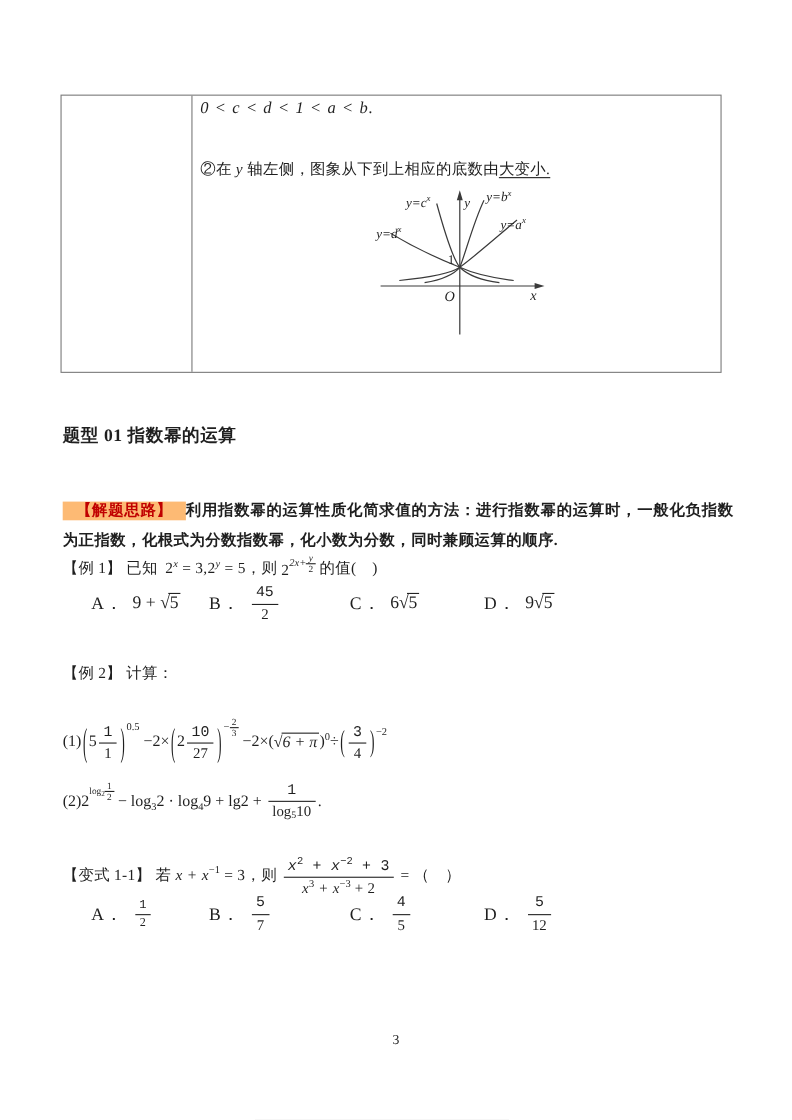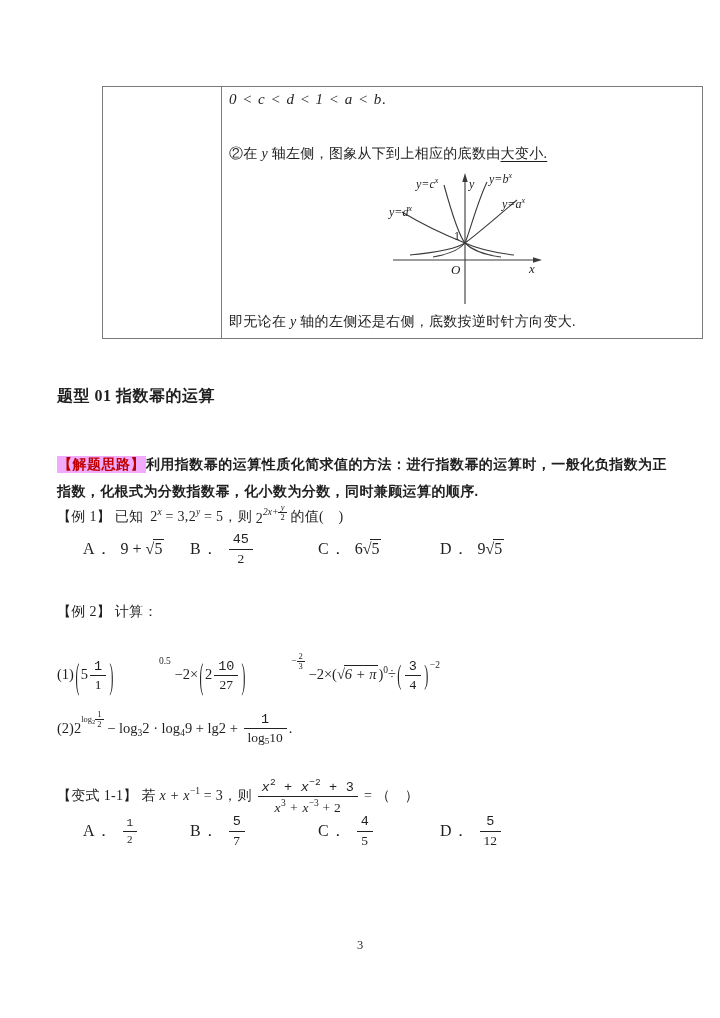--- a/index.html
+++ b/index.html
@@ -7,21 +7,21 @@
     position:relative;width:720px;height:1018px;background:#ffffff;margin:0 auto;
     font-family:"Liberation Serif","DejaVu Serif",serif;color:#1f1f1f;overflow:hidden;
   }
   .abs{position:absolute;white-space:nowrap;}
   .math{font-family:"Liberation Serif","DejaVu Serif",serif;}
   .it{font-style:italic;}
   .ul{text-decoration:underline;text-underline-offset:3px;}
   .cjk{font-size:14px;letter-spacing:0.3px;}
 
   
-  .tbl{position:absolute;left:55px;top:86px;width:599px;height:251px;border:1px solid #7a7a7a;margin-left:47px;}
+  .tbl{position:absolute;left:55px;top:86px;width:599px;height:251px;border:1px solid #7a7a7a;}
   .tbl .vdiv{position:absolute;left:118px;top:0;bottom:0;width:1px;background:#7a7a7a;}
 
   
   .frac{display:inline-block;vertical-align:middle;text-align:center;line-height:1.12;font-size:13.5px;margin:0 2px;}
   .frac .num{display:block;padding:0 4px 1px;font-family:Liberation Mono, monospace;}
   .frac .den{display:block;border-top:1px solid #222;padding:1px 4px 0;}
   .tfrac{display:inline-block;vertical-align:middle;text-align:center;line-height:1.05;font-size:8.5px;}
   .tfrac .num{display:block;padding:0 2px;}
   .tfrac .den{display:block;border-top:1px solid #222;padding:0 2px;}
 
@@ -31,30 +31,30 @@
   .lowbase{position:relative;top:2px;}
 
   
   .sqrt{display:inline-block;white-space:nowrap;}
   .sqrt .rsign{position:relative;top:0;margin-right:-1px;}
   .sqrt .rad{border-top:1.2px solid #222;padding:0 2px 0 1px;}
 
   
   .bigp{display:inline-block;transform:scale(0.8,2.45);vertical-align:-2px;padding:0 1px;}
   .bigp2{display:inline-block;transform:scale(0.85,1.9);vertical-align:-1px;padding:0 1px;}
-  .pexp{display:inline-block;font-size:9.5px;vertical-align:15px;margin-left:44px;}
+  .pexp{display:inline-block;font-size:9.5px;vertical-align:15px;}
   .pexp2{display:inline-block;font-size:9.5px;vertical-align:11px;}
 
   .opt{position:absolute;display:inline-flex;align-items:center;}
   .opt .key{margin-right:8px;letter-spacing:1px;}
 
   .title{position:absolute;left:57px;top:386px;font-size:16px;font-weight:bold;letter-spacing:0.5px;}
   .idea{position:absolute;left:57px;top:437px;width:610px;font-size:14px;font-weight:bold;
         line-height:27px;text-align:justify;text-justify:inter-ideograph;white-space:normal;letter-spacing:0.4px;}
-  .ideatag{background:#f0abfc;color:#c00000;padding:1px 1px;}
+  .ideatag{background:#fdba74;color:#c00000;padding:1px 12px;}
   .pagenum{position:absolute;left:0;right:0;top:938px;text-align:center;font-size:12.5px;}
 
   .graph{position:absolute;left:285px;top:82px;}
   .graph path,.graph line{stroke:#3a3a3a;fill:none;stroke-width:1.1;}
   .graph polygon{fill:#3a3a3a;stroke:none;}
   .graph text{fill:#1f1f1f;font-family:"Liberation Serif","DejaVu Serif",serif;}
 </style>
 </head>
 <body>
 
@@ -84,23 +84,20 @@
       <text x="28" y="19" font-size="12" font-style="italic"><tspan>y=c</tspan><tspan dy="-5" font-size="8">x</tspan></text>
       <text x="81" y="19" font-size="12" font-style="italic">y</text>
       <text x="101" y="14" font-size="12" font-style="italic"><tspan>y=b</tspan><tspan dy="-5" font-size="8">x</tspan></text>
       <text x="114" y="39" font-size="12" font-style="italic"><tspan>y=a</tspan><tspan dy="-5" font-size="8">x</tspan></text>
       <text x="1" y="47" font-size="12" font-style="italic"><tspan>y=d</tspan><tspan dy="-5" font-size="8">x</tspan></text>
       <text x="66" y="71" font-size="12">1</text>
       <text x="63" y="105" font-size="13" font-style="italic">O</text>
       <text x="141" y="104" font-size="13" font-style="italic">x</text>
     </svg>
 
-    <div class="abs cjk" style="left:126px;top:226px;">
-      <span>即无论在 </span><span class="math it">y</span><span> 轴的左侧还是右侧，底数按逆时针方向变大.</span>
-    </div>
   </div>
 
   <div class="title">题型 01 指数幂的运算</div>
 
   <p class="idea"><span class="ideatag">【解题思路】</span><span>利用指数幂的运算性质化简求值的方法：进行指数幂的运算时，一般化负指数为正指数，化根式为分数指数幂，化小数为分数，同时兼顾运算的顺序.</span></p>
 
   <div class="abs cjk" style="left:57px;top:503px;">
     <span>【例 1】</span>
     <span>已知</span>
     <span class="math" style="margin-left:3px;">

